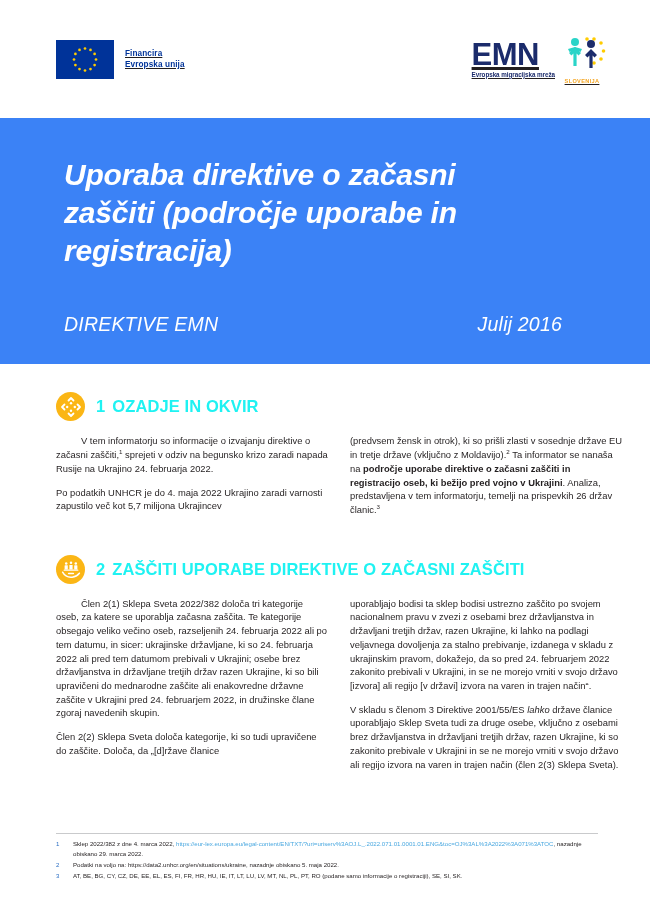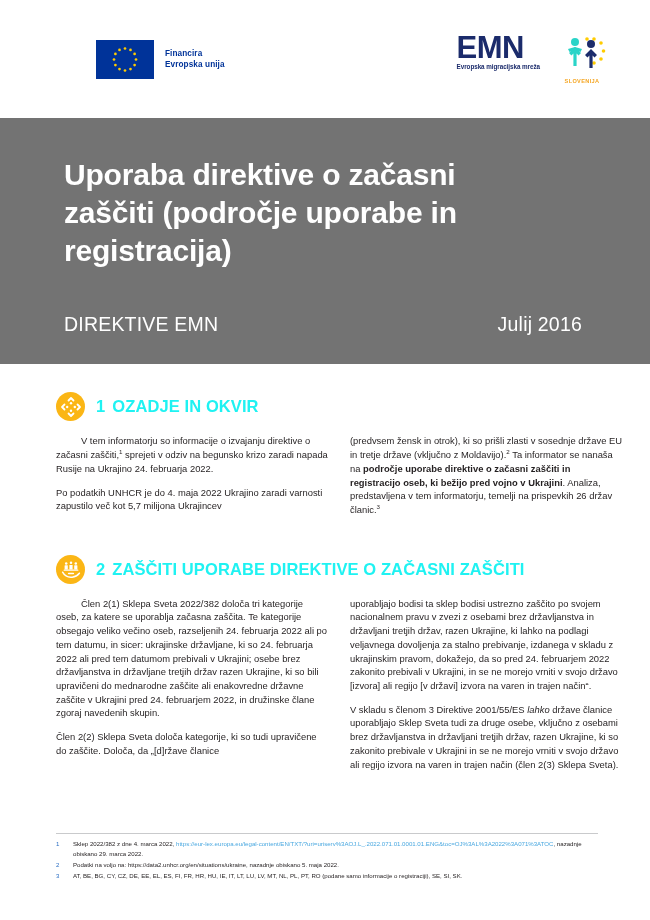--- a/index.html
+++ b/index.html
@@ -15,22 +15,23 @@
     overflow: hidden;
     position: relative;
   }
 
   
   .logo-bar {
     height: 118px;
     display: flex;
     align-items: center;
     justify-content: space-between;
-    padding: 0 44px 0 96px;
+    padding: 0 44px 0 56px;
     box-sizing: border-box;
+    text-decoration: underline;
   }
   .eu-logo {
     display: flex;
     align-items: center;
     gap: 11px;
   }
   .eu-flag {
     width: 58px;
     height: 39px;
     background: #003399;
@@ -39,22 +40,22 @@
   .eu-flag svg { display: block; }
   .eu-funding-text {
     color: #003399;
     font-size: 8.2px;
     font-weight: bold;
     line-height: 1.35;
     letter-spacing: 0.1px;
   }
   .emn-logo {
     display: flex;
-    align-items: flex-start;
-    gap: 18px;
+    align-items: center;
+    gap: 3px;
   }
   .emn-left {
     display: flex;
     flex-direction: column;
     align-items: flex-start;
   }
   .emn-word {
     color: #1b2b6b;
     font-size: 31px;
     font-weight: bold;
@@ -77,23 +78,24 @@
   .emn-country {
     color: #f5a623;
     font-size: 5.6px;
     font-weight: bold;
     letter-spacing: 0.35px;
     margin-top: 1px;
   }
 
   
   .hero {
-    background: #737373;
-    padding: 38px 68px 28px 64px;
+    background: #3b82f6;
+    padding: 38px 88px 28px 64px;
     box-sizing: border-box;
+    font-style: italic;
   }
   .hero-title {
     color: #ffffff;
     font-size: 30px;
     font-weight: bold;
     line-height: 1.26;
     letter-spacing: -0.2px;
     margin: 0;
     max-width: 470px;
   }

